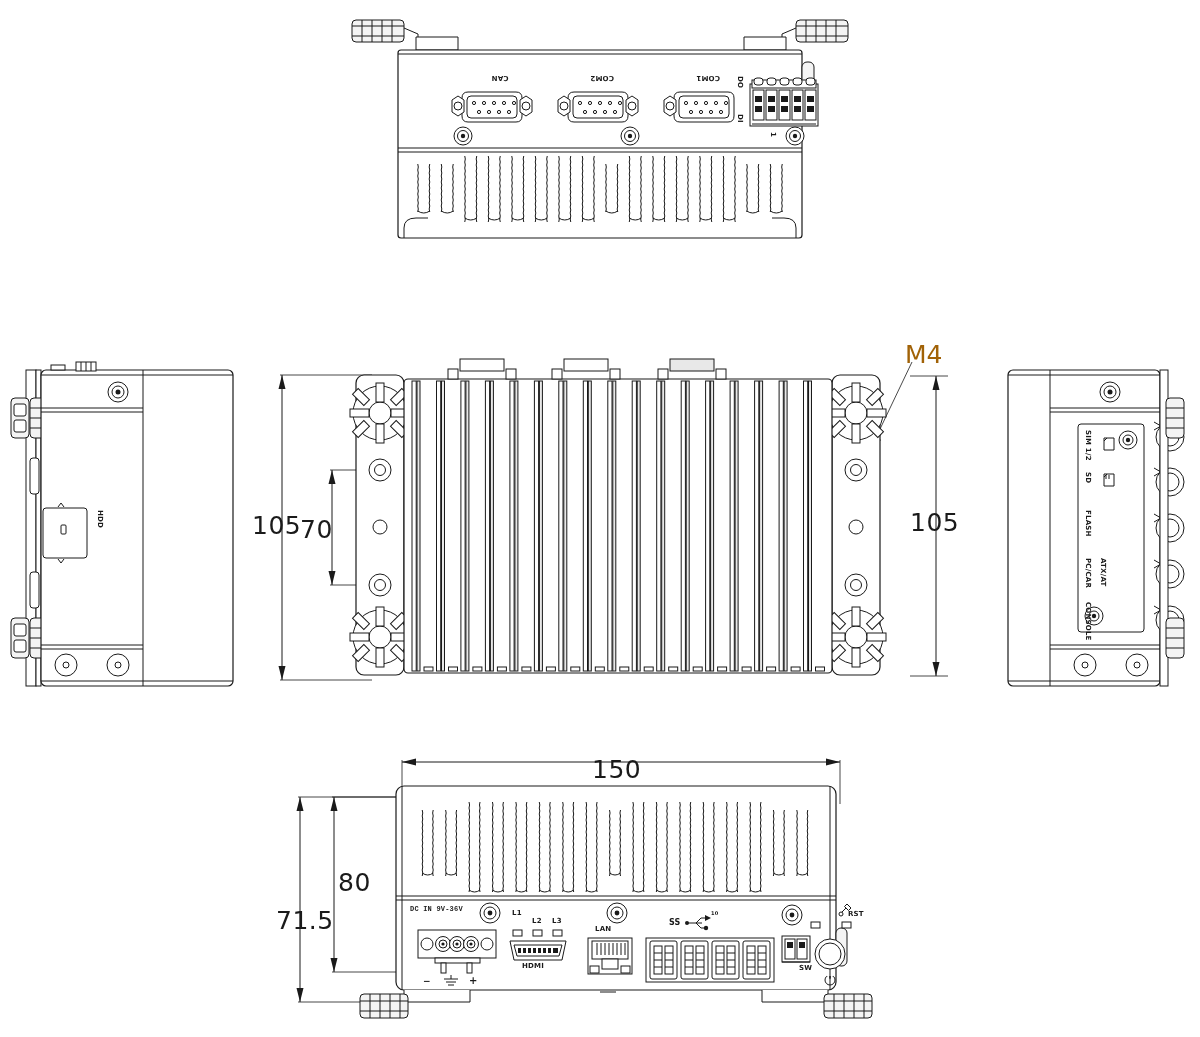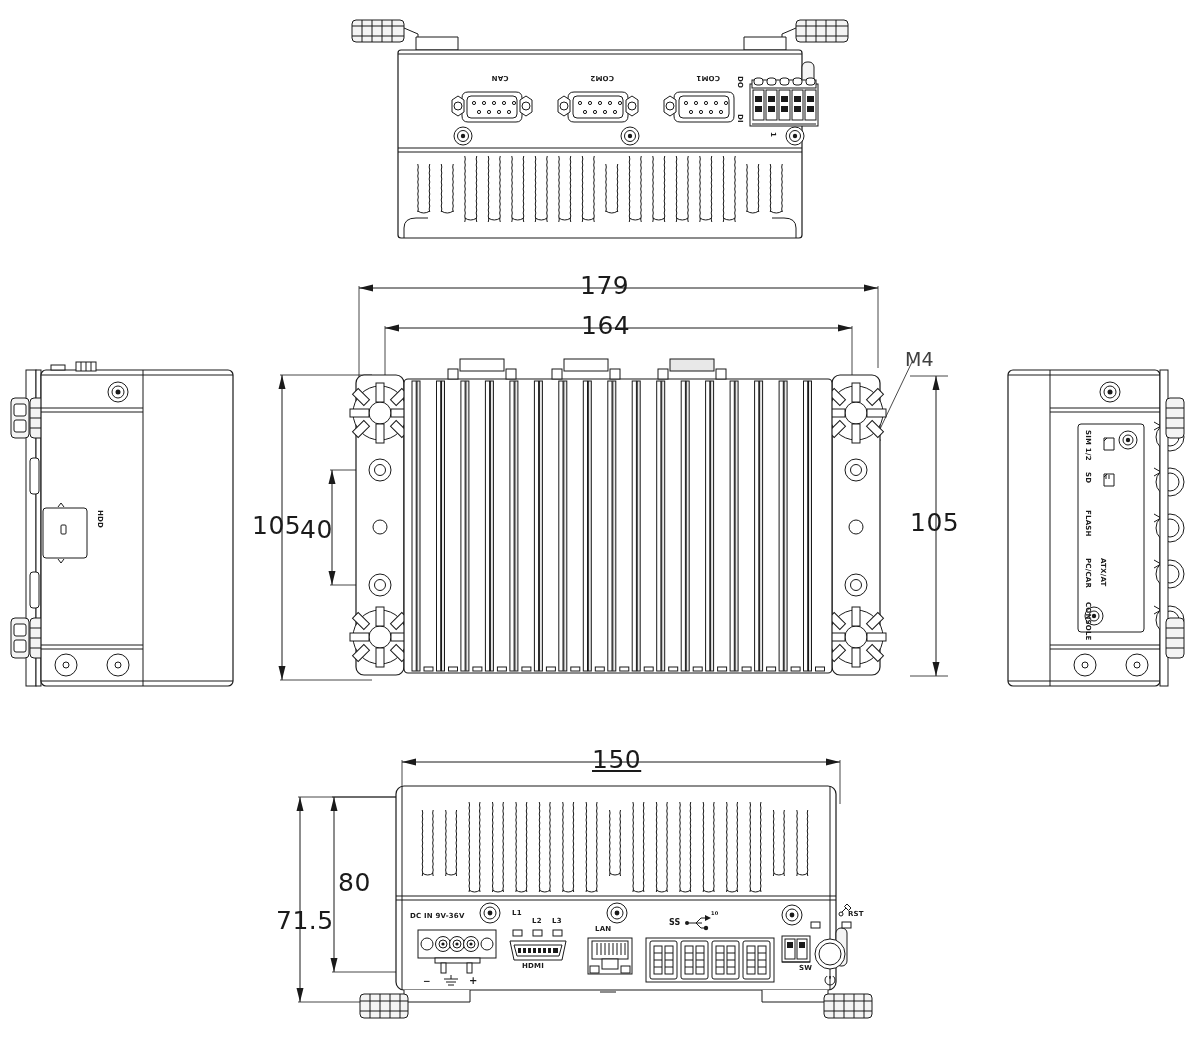--- a/index.html
+++ b/index.html
@@ -9,22 +9,22 @@
     color:#1a1a1a;
   }
   .sheet{position:absolute;inset:0;}
   .view{position:absolute;}
   svg{display:block;overflow:visible;}
   .dimtext{
     position:absolute;font-size:25px;font-family:"DejaVu Sans","Liberation Sans",sans-serif;
     color:#1a1a1a;letter-spacing:.5px;white-space:nowrap;
   }
   .calltext{
-    position:absolute;font-size:19px;font-family:"DejaVu Sans","Liberation Sans",sans-serif;
-    color:#404040;white-space:nowrap;margin-top:8px;
+    position:absolute;font-size:25px;font-family:"DejaVu Sans","Liberation Sans",sans-serif;
+    color:#a16207;white-space:nowrap;
   }
   .pl{ 
     position:absolute;font-size:7px;font-weight:bold;
     font-family:"DejaVu Sans","Liberation Sans",sans-serif;
     color:#1a1a1a;white-space:nowrap;letter-spacing:.2px;
   }
   .rot180{transform:rotate(180deg);transform-origin:center center;}
   .rot90b{transform:rotate(90deg);transform-origin:left top;}
   .ln{stroke:#1a1a1a;fill:none;}
   .thin{stroke-width:1;}
@@ -265,40 +265,20 @@
     </svg>
 
     <div class="pl rot180" style="left:145px;top:68px;width:30px;text-align:center;">CAN</div>
     <div class="pl rot180" style="left:245px;top:68px;width:34px;text-align:center;">COM2</div>
     <div class="pl rot180" style="left:351px;top:68px;width:34px;text-align:center;">COM1</div>
     <div class="pl rot90b" style="left:404px;top:70px;">DO</div>
     <div class="pl rot90b" style="left:404px;top:108px;">DI</div>
     <div class="pl rot90b" style="left:437px;top:126px;">1</div>
   </div>
 
-  <div class="view" style="left:340px;top:268px;">
-    <svg width="560" height="110" viewBox="0 0 560 110">
-
-      <line class="ext" x1="19" y1="18" x2="19" y2="120"></line>
-      <line class="ext" x1="538" y1="18" x2="538" y2="100"></line>
-
-      <line class="dim" x1="19" y1="20" x2="538" y2="20"></line>
-      <path class="fill-d" d="M19 20 L33 16.5 L33 23.5 Z"></path>
-      <path class="fill-d" d="M538 20 L524 16.5 L524 23.5 Z"></path>
-
-      <line class="ext" x1="45" y1="58" x2="45" y2="120"></line>
-      <line class="ext" x1="512" y1="58" x2="512" y2="120"></line>
-
-      <line class="dim" x1="45" y1="60" x2="512" y2="60"></line>
-      <path class="fill-d" d="M45 60 L59 56.5 L59 63.5 Z"></path>
-      <path class="fill-d" d="M512 60 L498 56.5 L498 63.5 Z"></path>
-    </svg>
-    <div class="dimtext" style="left:240px;top:3px;">179</div>
-    <div class="dimtext" style="left:241px;top:43px;">164</div>
-  </div>
 
   <div class="view" style="left:850px;top:340px;">
     <svg width="80" height="130" viewBox="0 0 80 130">
       <line class="ext" x1="62" y1="22" x2="20" y2="110"></line>
       <path class="fill-d" d="M20 110 L31 100 L26 97 Z"></path>
     </svg>
     <div class="calltext" style="left:55px;top:0px;">M4</div>
   </div>
 
   <div class="view" style="left:8px;top:362px;">
@@ -376,21 +356,21 @@
       <path class="fill-d" d="M30 5 L26.5 19 L33.5 19 Z"></path>
       <path class="fill-d" d="M30 310 L26.5 296 L33.5 296 Z"></path>
 
       <line class="ext" x1="78" y1="100" x2="130" y2="100"></line>
       <line class="ext" x1="78" y1="215" x2="130" y2="215"></line>
       <line class="dim" x1="80" y1="100" x2="80" y2="215"></line>
       <path class="fill-d" d="M80 100 L76.5 114 L83.5 114 Z"></path>
       <path class="fill-d" d="M80 215 L76.5 201 L83.5 201 Z"></path>
     </svg>
     <div class="dimtext" style="left:0px;top:141px;">105</div>
-    <div class="dimtext" style="left:48px;top:145px;">40</div>
+    <div class="dimtext" style="left:48px;top:145px;">70</div>
   </div>
 
   <div class="view" style="left:348px;top:355px;">
     <svg width="540" height="340" viewBox="0 0 540 340">
 
       <g>
         <rect class="ln med fill-w" x="8" y="20" width="48" height="300" rx="8"></rect>
 
         <g>
           <circle class="ln thin fill-w" cx="32" cy="58" r="27"></circle>
@@ -644,21 +624,21 @@
   </div>
 
   <div class="view" style="left:390px;top:742px;">
     <svg width="470" height="50" viewBox="0 0 470 50">
       <line class="ext" x1="12" y1="18" x2="12" y2="62"></line>
       <line class="ext" x1="450" y1="18" x2="450" y2="62"></line>
       <line class="dim" x1="12" y1="20" x2="450" y2="20"></line>
       <path class="fill-d" d="M12 20 L26 16.5 L26 23.5 Z"></path>
       <path class="fill-d" d="M450 20 L436 16.5 L436 23.5 Z"></path>
     </svg>
-    <div class="dimtext" style="left:202px;top:3px;text-decoration:underline;">150</div>
+    <div class="dimtext" style="left:202px;top:13px;">150</div>
   </div>
 
   <div class="view" style="left:278px;top:790px;">
     <svg width="130" height="230" viewBox="0 0 130 230">
 
       <line class="ext" x1="20" y1="7" x2="125" y2="7"></line>
       <line class="ext" x1="20" y1="212" x2="125" y2="212"></line>
       <line class="dim" x1="22" y1="7" x2="22" y2="212"></line>
       <path class="fill-d" d="M22 7 L18.5 21 L25.5 21 Z"></path>
       <path class="fill-d" d="M22 212 L18.5 198 L25.5 198 Z"></path>
@@ -952,21 +932,21 @@
         <line class="ln thin" x1="494" y1="223" x2="542" y2="223"></line>
         <line class="ln thin" x1="494" y1="233" x2="542" y2="233"></line>
         <line class="ln thin" x1="504" y1="216" x2="504" y2="240"></line>
         <line class="ln thin" x1="514" y1="216" x2="514" y2="240"></line>
         <line class="ln thin" x1="524" y1="216" x2="524" y2="240"></line>
         <line class="ln thin" x1="534" y1="216" x2="534" y2="240"></line>
       </g>
       <line class="ln thin" x1="270" y1="214" x2="286" y2="214"></line>
     </svg>
 
-    <div class="pl" style="left:80px;top:134px;">DC IN 9V-36V</div>
+    <div class="pl" style="left:80px;top:127px;font-family:Liberation Mono, monospace;">DC IN 9V-36V</div>
     <div class="pl" style="left:182px;top:131px;">L1</div>
     <div class="pl" style="left:202px;top:139px;">L2</div>
     <div class="pl" style="left:222px;top:139px;">L3</div>
     <div class="pl" style="left:192px;top:184px;">HDMI</div>
     <div class="pl" style="left:265px;top:147px;">LAN</div>
     <div class="pl" style="left:339px;top:140px;font-size:8px;">SS</div>
     <div class="pl" style="left:381px;top:132px;font-size:5px;">10</div>
     <div class="pl" style="left:478px;top:132px;padding-left:40px;">RST</div>
     <div class="pl" style="left:458px;top:186px;padding-left:11px;">SW</div>
 

